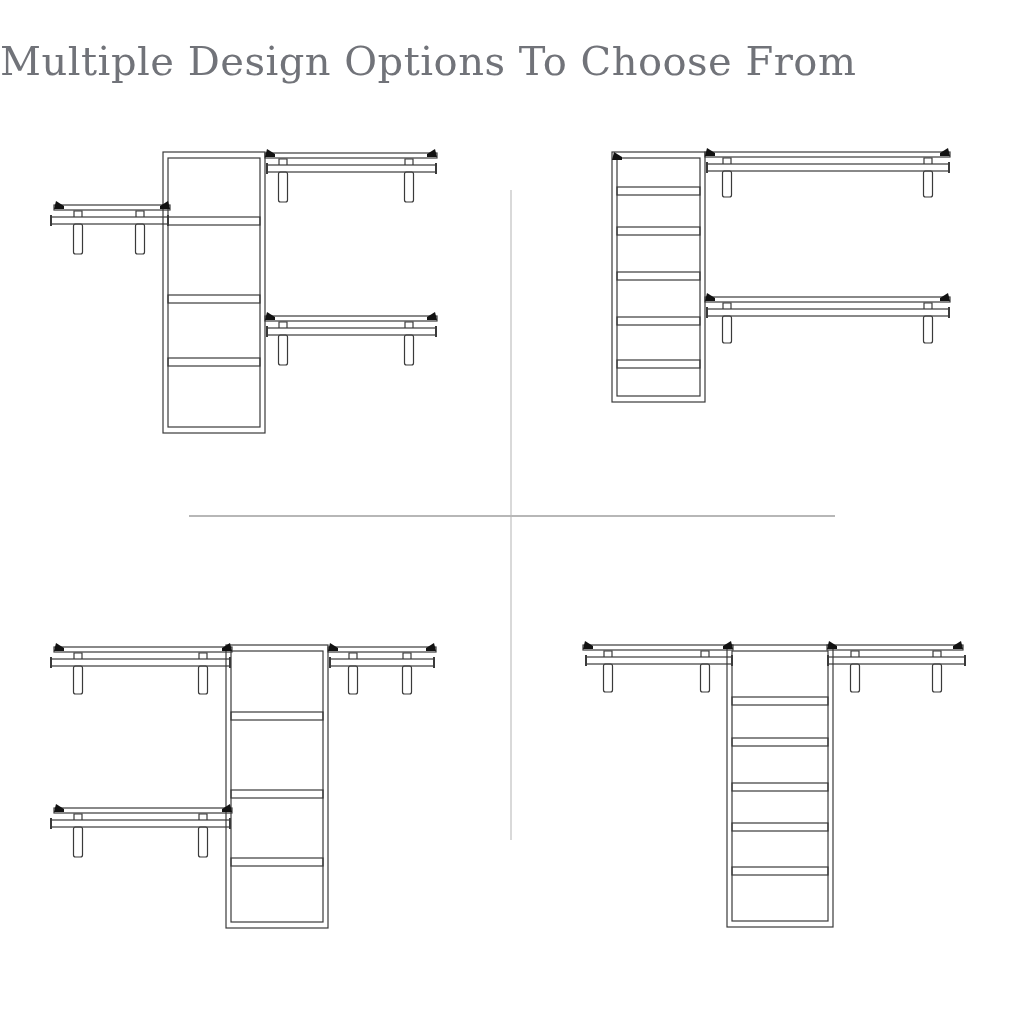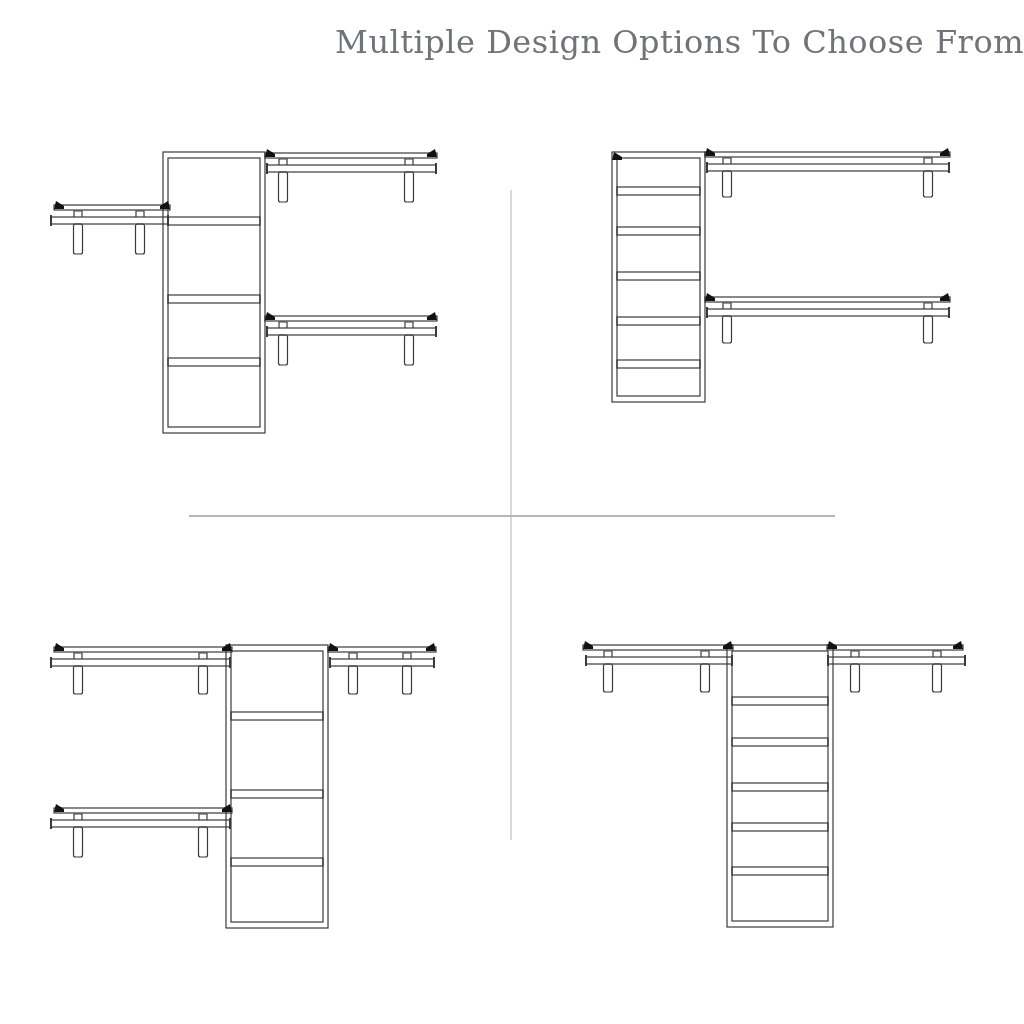--- a/index.html
+++ b/index.html
@@ -5,24 +5,24 @@
   html,body{margin:0;padding:0;background:#fff;}
   .page{
     position:relative;
     width:1024px;height:1024px;
     background:#fff;
     overflow:hidden;
     font-family:"DejaVu Serif","Liberation Serif",serif;
   }
   .page-title{
     position:absolute;
-    top:23px;left:0;right:0;
+    top:38px;left:0;right:0;
     margin:0;
-    text-align:right;
-    font-size:32px;
+    text-align:left;
+    font-size:40px;
     font-weight:500;
     letter-spacing:0.5px;
     color:var(--title-color,#717379);
   }
   .divider{position:absolute;}
   .divider.v{width:2px;}
   .divider.h{height:2px;}
   .diagrams-canvas{position:absolute;left:0;top:0;}
   .ln{fill:none;stroke:var(--line,#3a3a3a);stroke-width:1.2;}
   .tick{fill:var(--line,#3a3a3a);stroke:none;}

